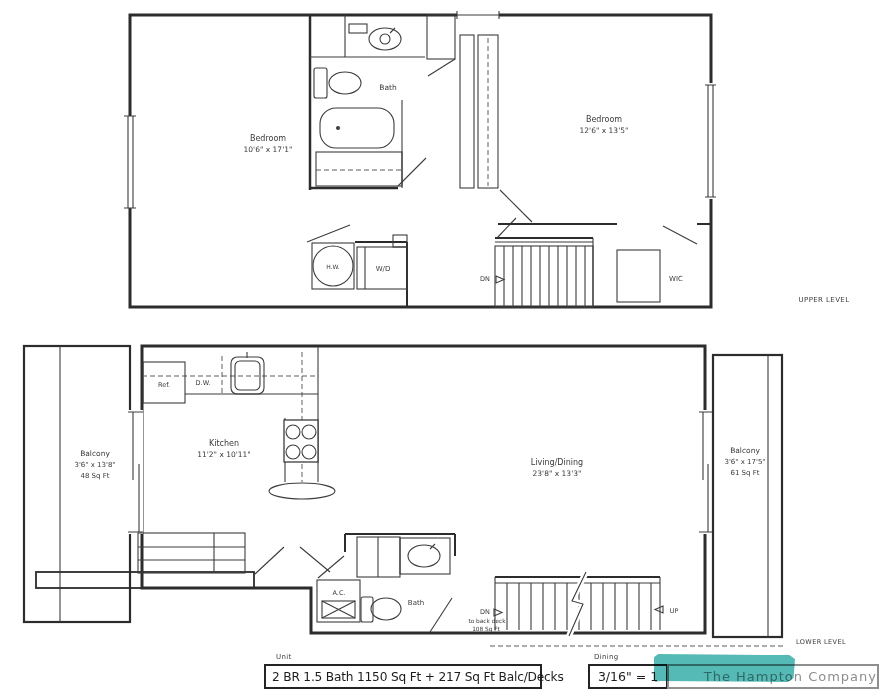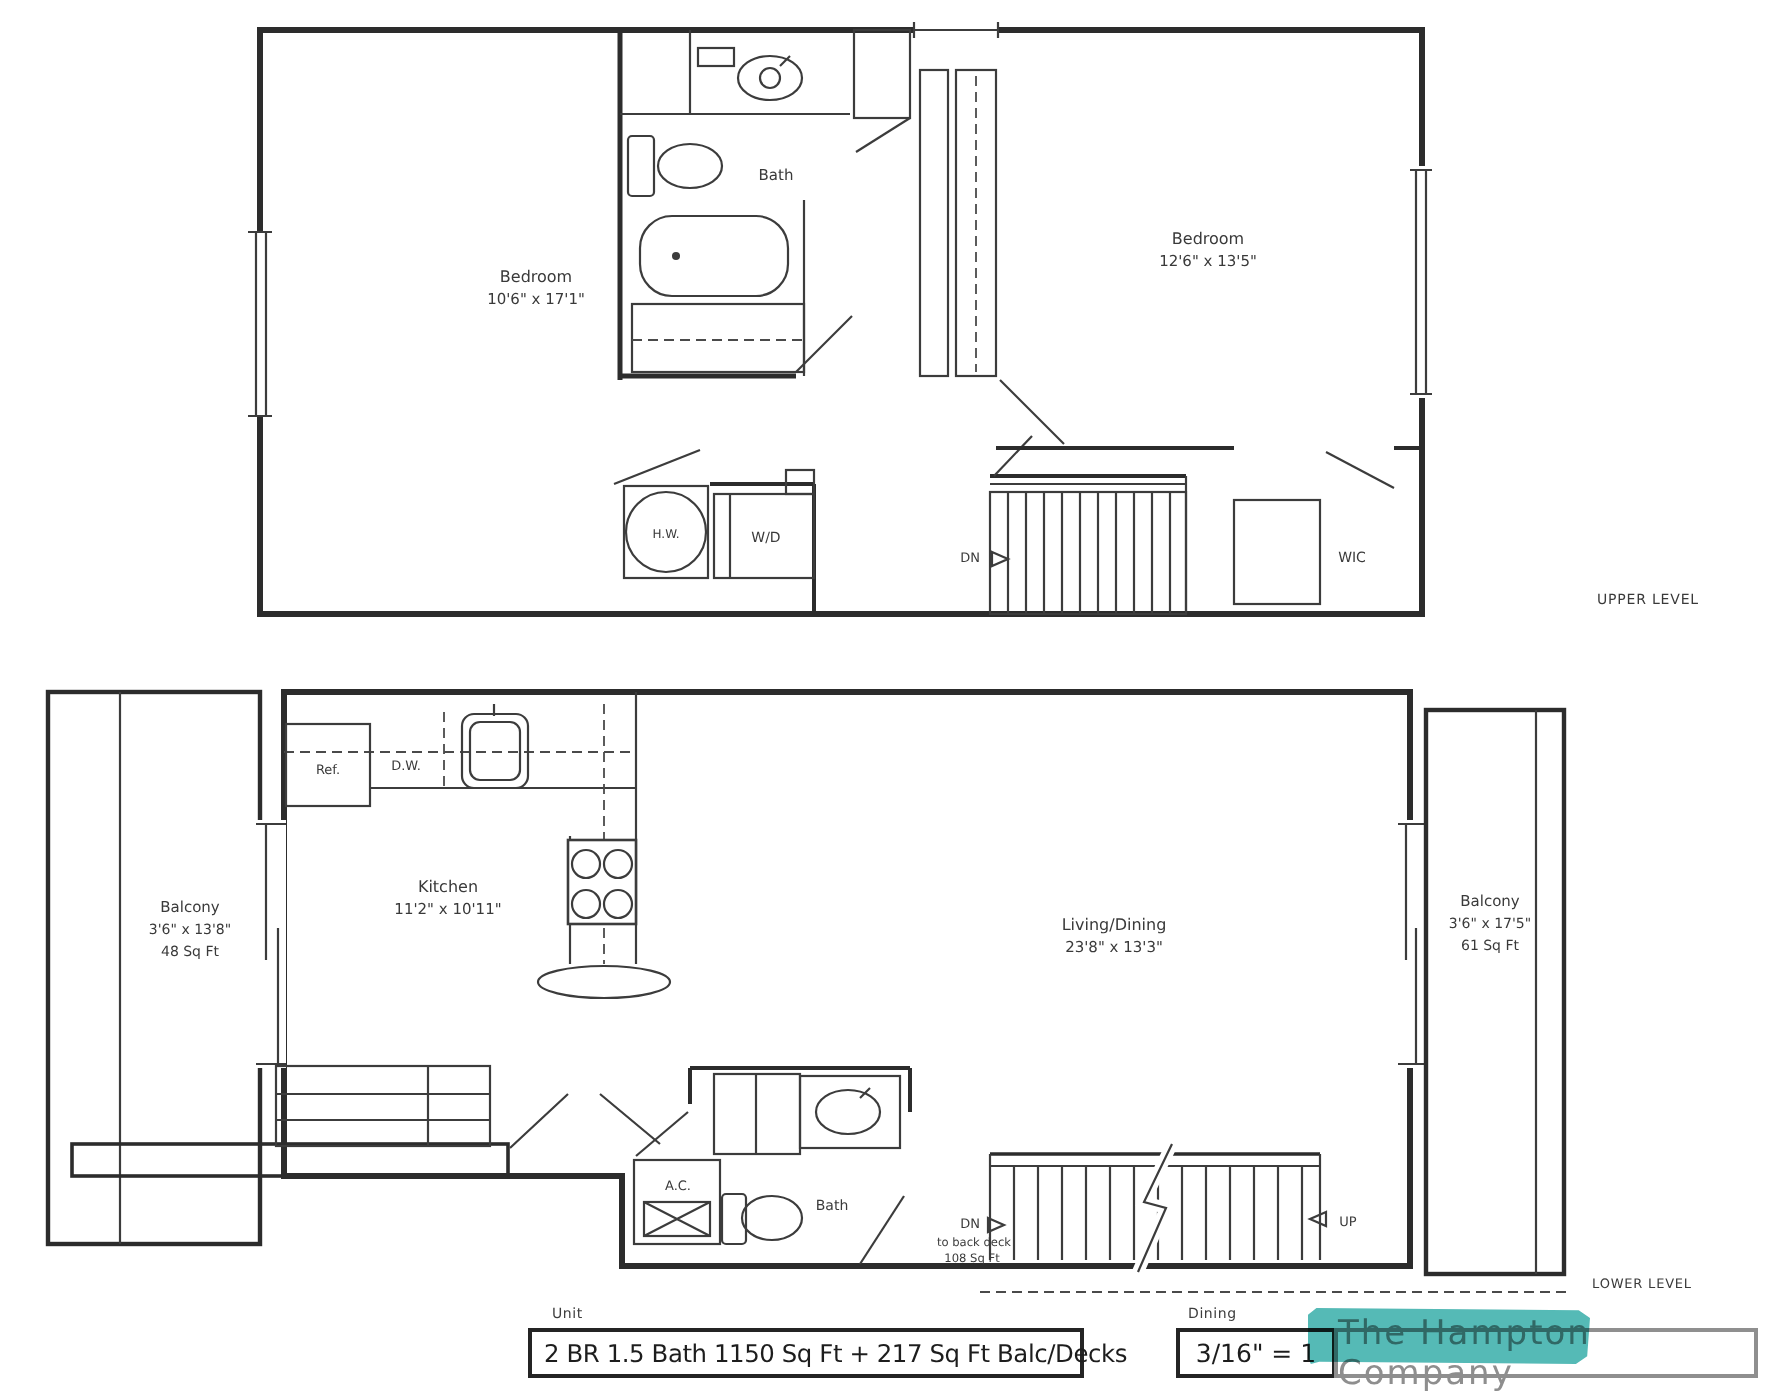--- a/index.html
+++ b/index.html
@@ -12,22 +12,22 @@
   .fix{stroke:#3c3c3c;fill:#ffffff;}
   .dash{stroke:#4a4a4a;fill:none;stroke-width:0.9;stroke-dasharray:5 3;}
   .winfill{fill:#ffffff;stroke:none;}
   
   .tb-small{position:absolute;font-size:7px;color:#3d3d3d;letter-spacing:.3px;}
   .tb-box{position:absolute;top:664px;height:25px;border:2px solid #242424;box-sizing:border-box;
           display:flex;align-items:center;background:#fff;}
   .tb-unit{left:264px;width:278px;font-size:12.2px;letter-spacing:-0.2px;color:#1d1d1d;
            padding-left:6px;white-space:nowrap;}
   .tb-scale{left:588px;width:80px;font-size:12.5px;color:#1d1d1d;justify-content:center;}
-  .tb-company{left:667px;width:212px;border:2px solid #8f8f8f;color:#8e8e8e;font-size:17px;
-              letter-spacing:1px;justify-content:center;}
+  .tb-company{left:667px;width:212px;border:2px solid #8f8f8f;color:#8e8e8e;font-size:13px;
+              letter-spacing:1px;justify-content:flex-end;}
   .watermark{position:absolute;left:654px;top:654px;width:141px;height:28px;background:#2aa9a4;
              opacity:.8;mix-blend-mode:multiply;
              clip-path:polygon(0 12%,3% 0,96% 4%,100% 18%,99% 86%,95% 100%,4% 96%,1% 100%,0 88%);}
 </style>
 </head>
 <body>
 
 <div class="stage">
 
 <svg width="883" height="652" viewBox="0 0 883 652">

